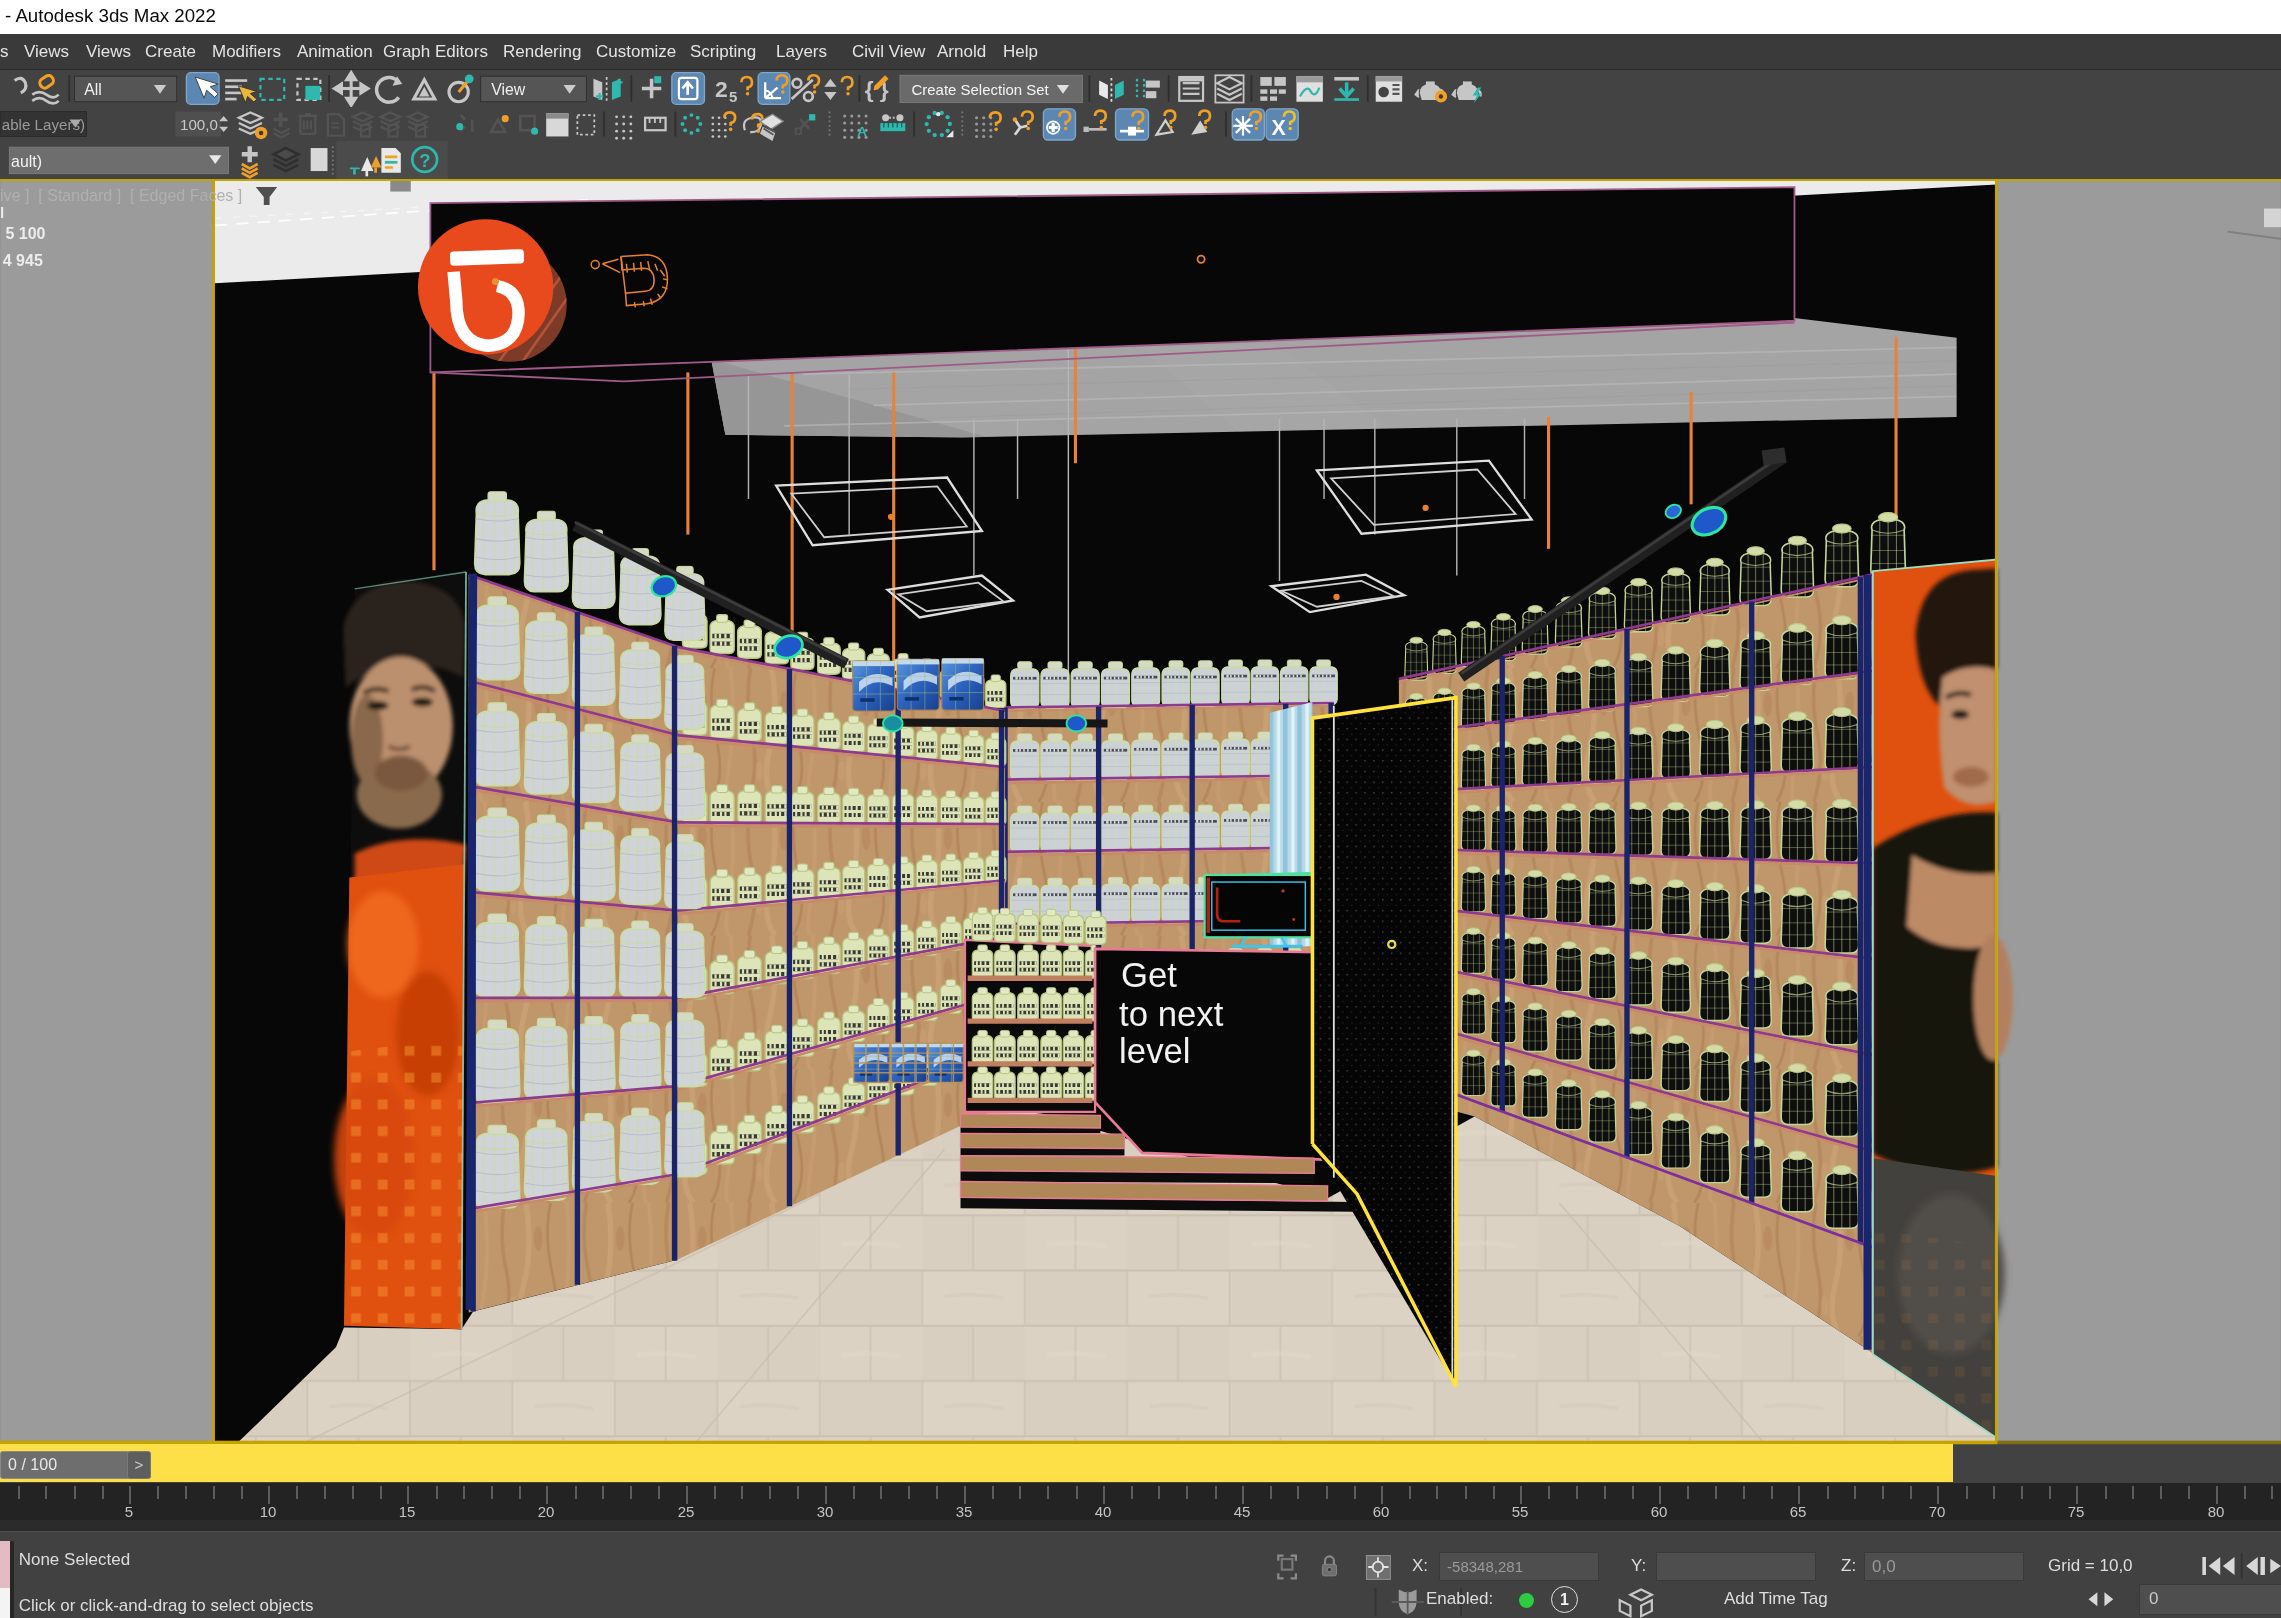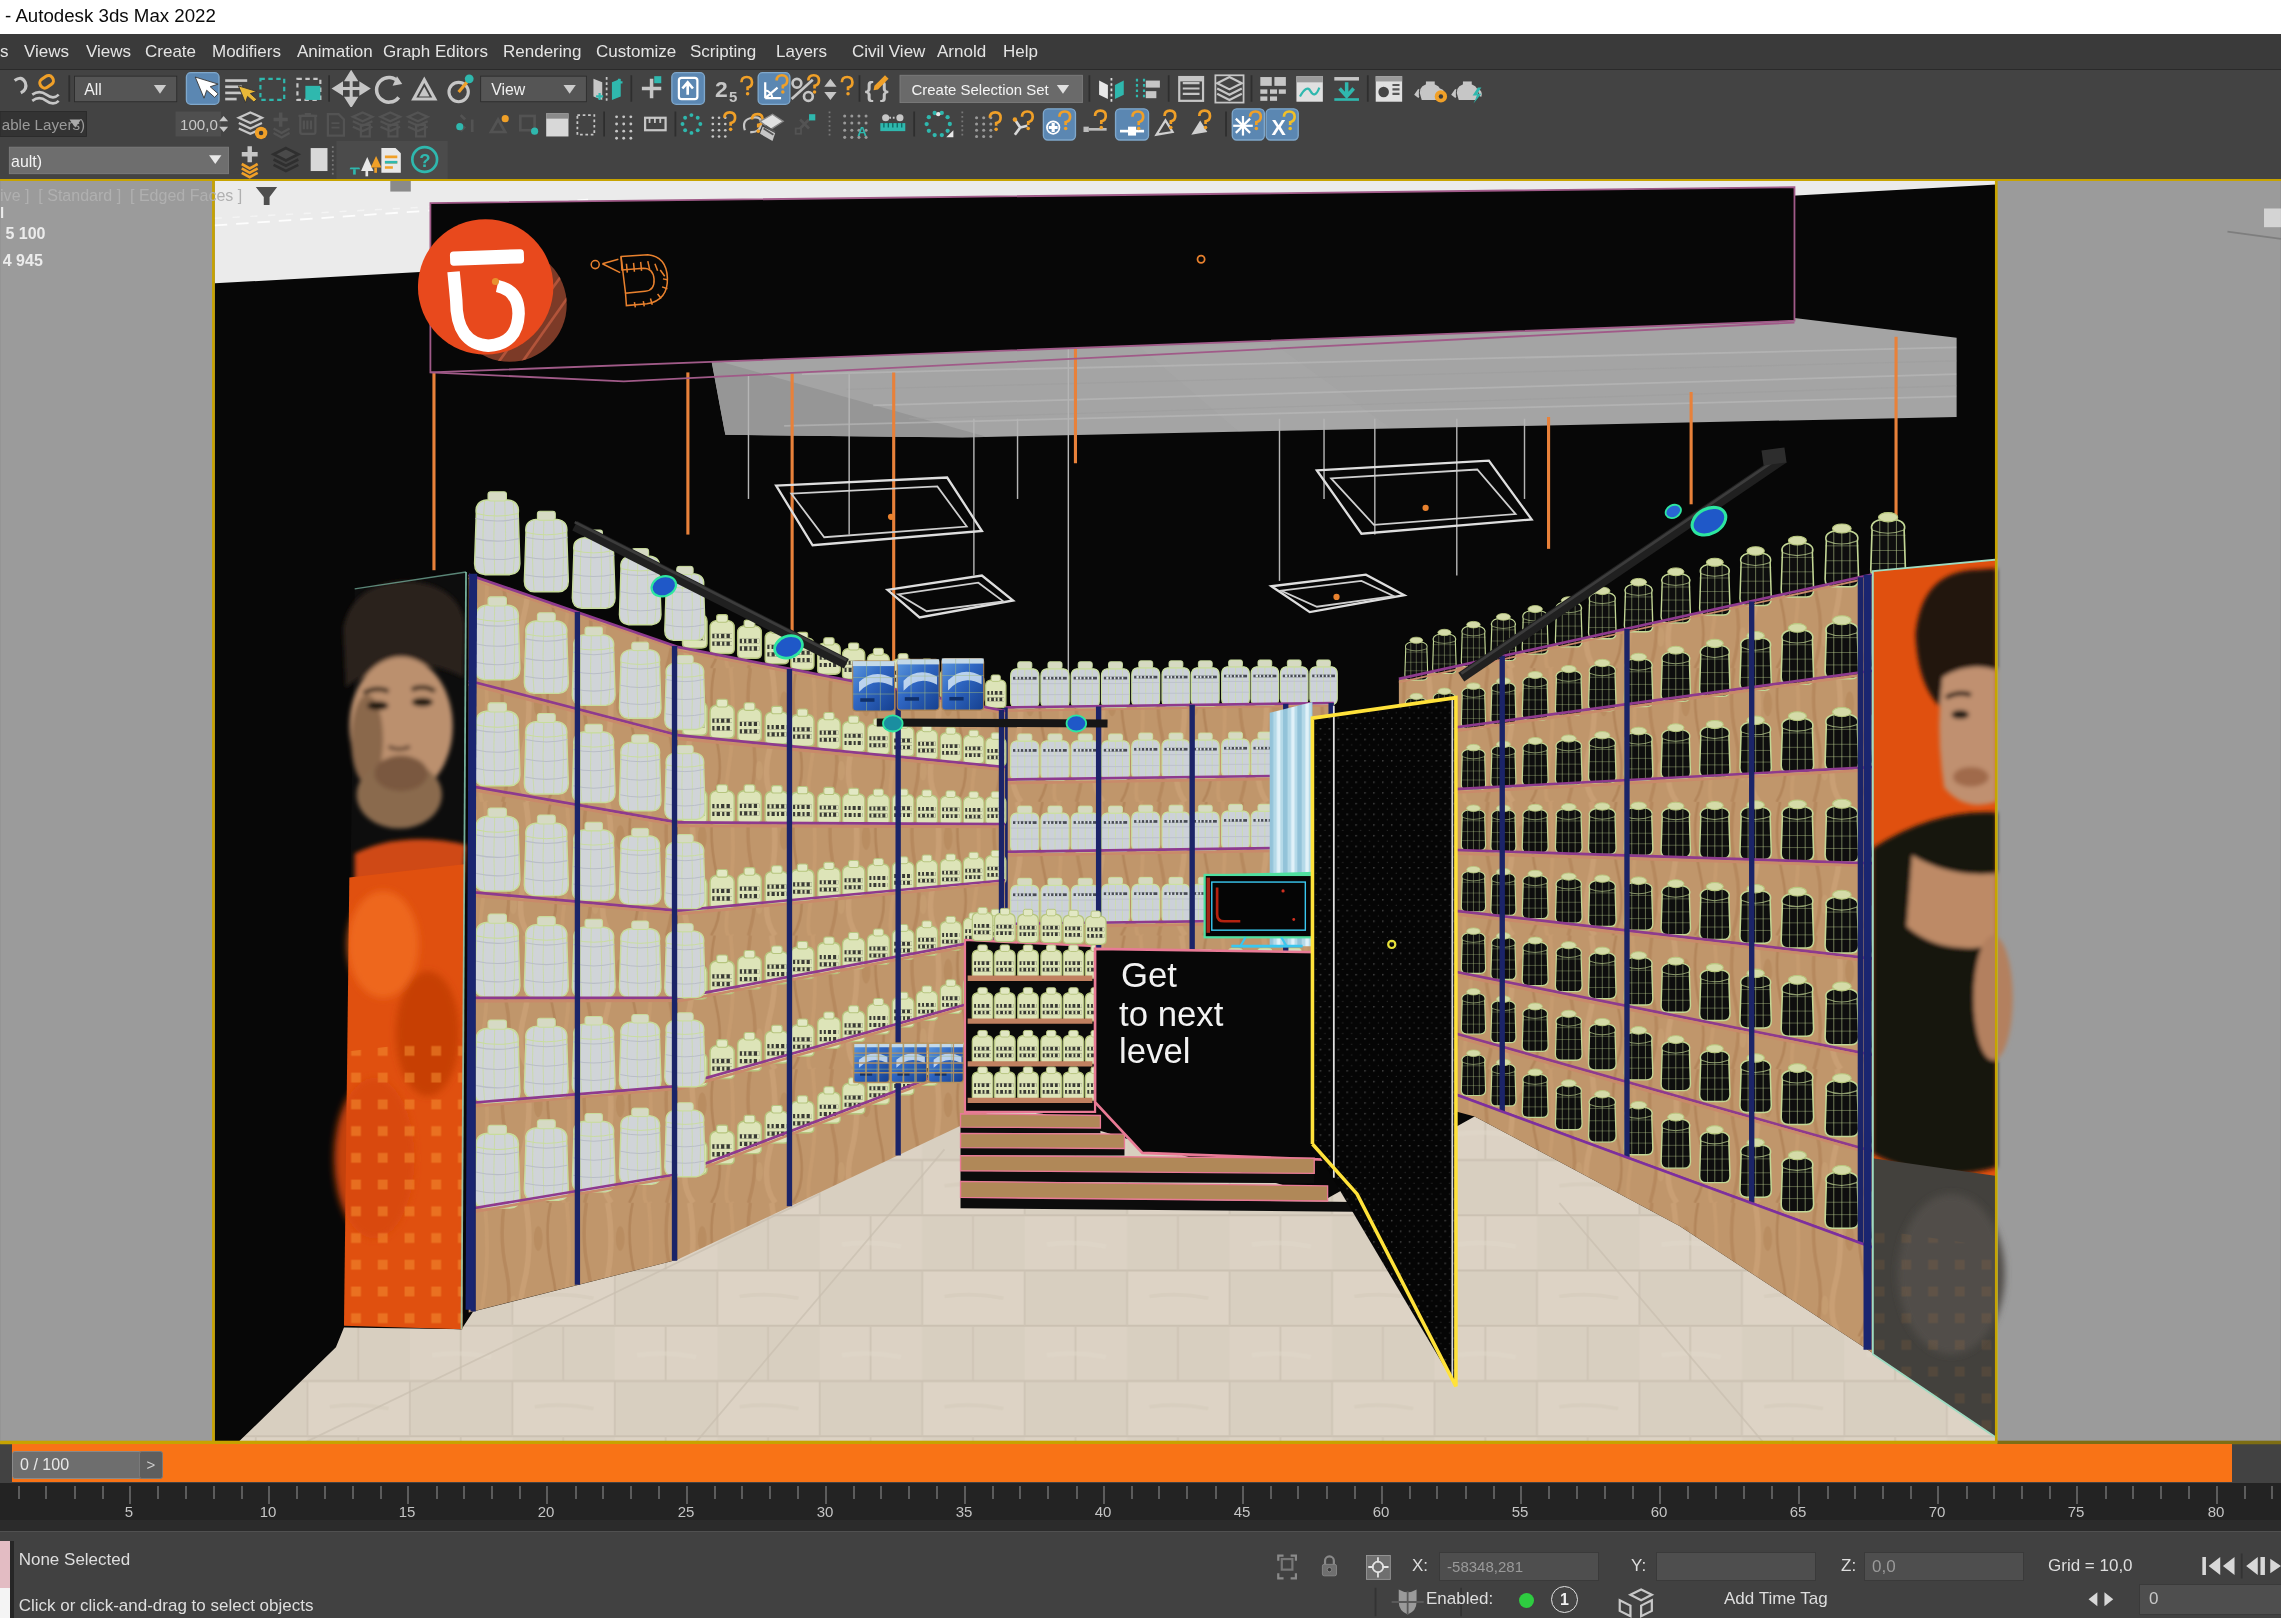--- a/index.html
+++ b/index.html
@@ -5,21 +5,21 @@
   html,body{margin:0;padding:0;width:2281px;height:1618px;overflow:hidden;background:#424242;
     font-family:"Liberation Sans", sans-serif;}
   .abs{position:absolute;}
   #titlebar{left:0;top:0;width:2281px;height:34px;background:#ffffff;color:#0a0a0a;font-size:18.7px;line-height:32px;}
   #menubar{left:0;top:34px;width:2281px;height:35px;background:#3a3a3a;border-bottom:0.9px solid #2a2a2a;}
   .mi{position:absolute;top:0;height:35px;line-height:36px;color:#e4e4e4;font-size:17px;}
   #tb1{left:0;top:70px;width:2281px;height:37px;background:#434343;}
   #tb2{left:0;top:107px;width:2281px;height:34px;background:#434343;}
   #tb3{left:0;top:141px;width:2281px;height:38px;background:#434343;}
   #vpborder{left:0;top:179px;width:2281px;height:1.8px;background:#c7a300;}
-  #timeslider{left:12px;top:1444px;width:2220px;height:38px;background:#f97316;}
+  #timeslider{left:0;top:1444px;width:1953px;height:38px;background:#fde047;}
   #ruler{left:0;top:1483px;width:2281px;height:37px;background:#232323;}
   #strip{left:0;top:1520px;width:2281px;height:10.7px;background:#2b2b2b;}
   #status{left:0;top:1531px;width:2281px;height:87px;background:#414141;border-top:0.9px solid #505050;}
   .stext{position:absolute;color:#dedede;font-size:17px;}
   .tick{position:absolute;top:2.7px;width:1.8px;background:#5c5c5c;}
   .tlabel{position:absolute;top:19.6px;color:#c4c4c4;font-size:15px;transform:translateX(-50%);}
   svg text{font-family:"Liberation Sans", sans-serif;}
 </style>
 </head>
 <body>

